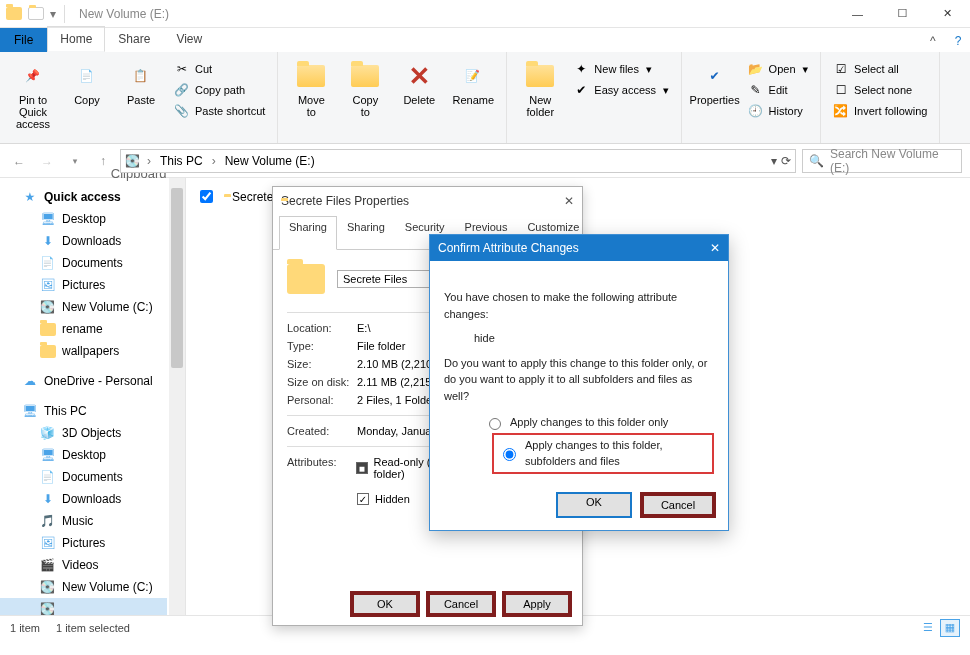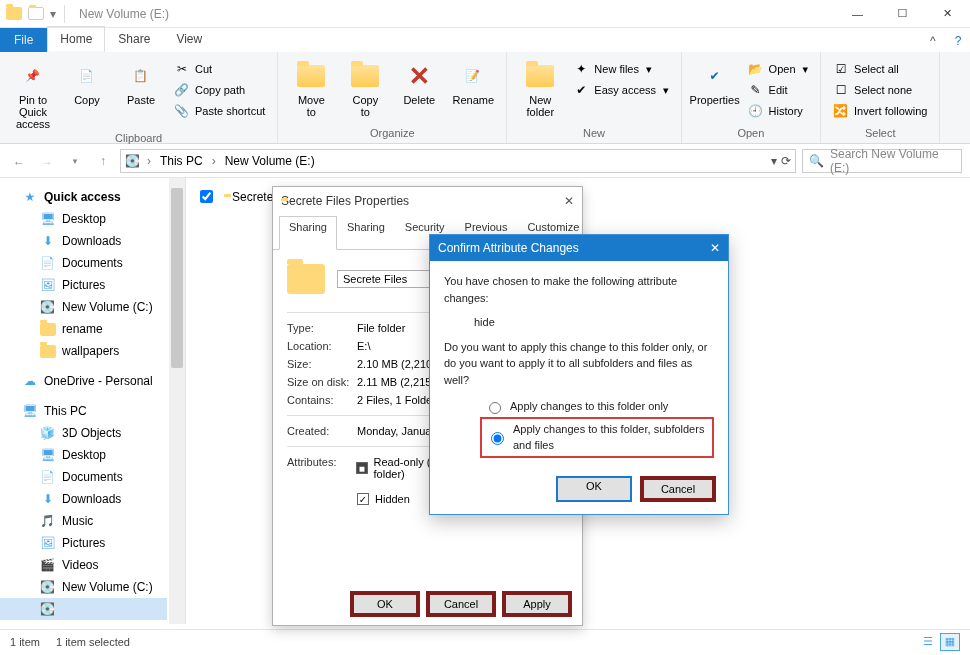--- a/index.html
+++ b/index.html
@@ -9,32 +9,32 @@
   .titlebar { height:28px; display:flex; align-items:center; background:#fff; border-bottom:1px solid #e5e5e5;}
   .titlebar .left { display:flex; align-items:center; gap:6px; padding-left:6px;}
   .titlebar .icon-small { width:16px; height:16px; display:flex; align-items:center; justify-content:center;}
   .titlebar .path-text { color:#888; margin-left:6px; }
   .titlebar .wincontrols { margin-left:auto; display:flex; }
   .titlebar .wincontrols div { width:45px; height:28px; display:flex; align-items:center; justify-content:center; font-size:11px; color:#333;}
   .vline { width:1px;height:18px;background:#ddd;margin:0 2px;}
 
   
   .ribtabs { height:24px; display:flex; align-items:flex-end; padding-left:0; background:#fff;}
-  .ribtabs .filetab { background:#1979ca; color:#e5e5e5; padding:5px 14px; font-size:12px;}
+  .ribtabs .filetab { background:#1979ca; color:#000000; padding:5px 14px; font-size:12px;}
   .ribtabs .tab { padding:5px 12px; color:#444; border:1px solid transparent;}
   .ribtabs .tab.active { border:1px solid #dcdcdc; border-bottom:1px solid #f5f6f7;}
   .ribtabs .spacer { flex:1;}
   .ribtabs .help { width:24px; text-align:center; color:#1979ca; padding:4px;}
   .ribtabs .chev { width:20px; color:#555; padding:4px;}
 
   
   .ribbon { height:92px; background:#f5f6f7; border-bottom:1px solid #dadada; display:flex; }
   .group { display:flex; flex-direction:column; align-items:center; padding:4px 8px 2px; border-right:1px solid #e3e3e3;}
   .group .row { display:flex; align-items:flex-start; gap:4px; flex:1;}
-  .group .label { font-size:11px; color:#666; padding:2px 0;}
+  .group .label { font-size:13px; color:#666; padding:2px 0;margin-top:34px;}
   .bigbtn { display:flex; flex-direction:column; align-items:center; justify-content:flex-start; width:50px; padding-top:4px; gap:2px;}
   .bigbtn .glyph { width:32px; height:32px; display:flex; align-items:center; justify-content:center;}
   .bigbtn .txt { font-size:11px; text-align:center; line-height:1.1;}
   .smallstack { display:flex; flex-direction:column; gap:3px; padding-top:4px;}
   .smallbtn { display:flex; align-items:center; gap:5px; font-size:11px; padding:1px 4px; white-space:nowrap;}
   .smallbtn .g { width:16px; height:16px; display:flex; align-items:center; justify-content:center; font-size:12px;}
 
   
   .navrow { height:34px; display:flex; align-items:center; gap:6px; padding:4px 8px; border-bottom:1px solid #e5e5e5;}
   .navarrow { width:22px;height:22px;display:flex;align-items:center;justify-content:center;color:#888;}
@@ -57,21 +57,21 @@
   .blue { color:#4aa3e8;}
   .folder-ic { width:16px;height:13px;background:#ffd674;border-radius:2px;position:relative;}
   .folder-ic::before { content:""; position:absolute; top:-3px;left:0;width:7px;height:3px;background:#ffd674;border-radius:1px 1px 0 0;}
 
   
   .content { flex:1; position:relative; padding:6px 10px;}
   .filerow { display:flex; align-items:center; gap:8px; padding:3px 0;}
   .filerow input[type=checkbox]{width:13px;height:13px;}
 
   
-  .status { position:absolute; bottom:2px; left:0; right:0; height:24px; border-top:1px solid #e5e5e5; display:flex; align-items:center; padding:0 10px; gap:16px; font-size:11px; color:#444; background:#fff;}
+  .status { position:absolute; bottom:16px; left:0; right:0; height:24px; border-top:1px solid #e5e5e5; display:flex; align-items:center; padding:0 10px; gap:16px; font-size:11px; color:#444; background:#fff;}
   .status .viewbtns{ margin-left:auto; display:flex; gap:2px; color:#4aa3e8;}
   .status .viewbtns span{ width:20px;height:18px;border:1px solid transparent;display:flex;align-items:center;justify-content:center;}
   .status .viewbtns span.active{ border-color:#4aa3e8; background:#e6f2fb;}
 
   
   .propdlg { position:absolute; left:272px; top:186px; width:311px; height:440px; background:#fff; border:1px solid #b0b0b0; box-shadow:0 4px 12px rgba(0,0,0,.2);}
   .propdlg .ptitle { height:28px; display:flex; align-items:center; padding:0 8px; font-size:12px; color:#333;}
   .propdlg .ptitle .x { margin-left:auto; color:#555;}
   .propdlg .ptabs { display:flex; padding:0 6px; border-bottom:1px solid #ccc;}
   .propdlg .ptabs .pt { padding:4px 9px; font-size:11px; border:1px solid transparent; position:relative; top:1px; color:#333;}
@@ -88,24 +88,24 @@
   .winbtn { border:4px solid #7f1d1d; background:#e1e1e1; padding:3px 0; width:70px; text-align:center; font-size:11px;}
   .chkrow { display:flex; align-items:center; gap:6px; padding:3px 0 3px 70px;}
   .chkbox { width:12px;height:12px;border:1px solid #666;display:inline-flex;align-items:center;justify-content:center;font-size:10px;}
   .chkbox.filled{ background:#444;color:#fff;}
   .chkbox.checked::after{content:"✓";color:#000;font-size:10px;}
 
   
   .confirm { position:absolute; left:429px; top:234px; width:300px; background:#fff; border:1px solid #3f8fd4; box-shadow:0 6px 18px rgba(0,0,0,.25);}
   .confirm .ctitle { background:#1979ca; color:#fff; height:26px; display:flex; align-items:center; padding:0 8px; font-size:12px;}
   .confirm .ctitle .x{ margin-left:auto; color:#fff;}
-  .confirm .cbody { padding:12px 14px 10px; font-size:11px; line-height:1.5; color:#222;}
+  .confirm .cbody { padding:28px 14px 10px; font-size:11px; line-height:1.5; color:#222;}
   .confirm .radrow { display:flex; align-items:center; gap:6px; padding:2px 0 2px 40px;}
   .confirm .radrow input{ width:12px;height:12px;}
-  .confirm .highlight { border:2px solid #d93a3a; padding:2px 4px; margin-left:36px; display:inline-flex; align-items:center; gap:6px;}
+  .confirm .highlight { border:2px solid #d93a3a; padding:2px 4px; margin-left:48px; display:inline-flex; align-items:center; gap:6px;}
   .confirm .cbtns { padding:8px 12px 12px; display:flex; justify-content:flex-end; gap:8px;}
   .confirm .okbtn { border:2px solid #1979ca; background:#e1e1e1; width:76px; text-align:center; padding:2px 0; font-size:11px;}
 
   
   .glyph-folder{ width:28px;height:22px;background:linear-gradient(#ffe29a,#ffcc55);border-radius:2px;position:relative;}
   .glyph-folder::before{content:"";position:absolute;top:-4px;left:0;width:12px;height:5px;background:#ffda77;border-radius:2px 2px 0 0;}
 </style>
 </head>
 <body>
 
@@ -411,37 +411,37 @@
     <div class="pt">Previous Versions</div>
     <div class="pt">Customize</div>
   </div>
   <div class="body">
     <div class="iconrow">
       <span class="bigfolder"></span>
       <input type="text" value="Secrete Files" style="">
     </div>
     <hr>
     <div class="kv">
+        <span class="k">Location:</span>
+        <span>E:\</span>
+      </div>
+    <div class="kv">
         <span class="k">Type:</span>
         <span>File folder</span>
       </div>
     <div class="kv">
-        <span class="k">Location:</span>
-        <span>E:\</span>
-      </div>
-    <div class="kv">
         <span class="k">Size:</span>
         <span>2.10 MB (2,210</span>
       </div>
     <div class="kv">
         <span class="k">Size on disk:</span>
         <span>2.11 MB (2,215</span>
       </div>
     <div class="kv">
-        <span class="k">Contains:</span>
+        <span class="k">Personal:</span>
         <span>2 Files, 1 Folder</span>
       </div>
     <hr>
     <div class="kv">
         <span class="k">Created:</span>
         <span>Monday, Janua</span>
       </div>
     <hr>
     <div class="kv">
         <span class="k">Attributes:</span>

